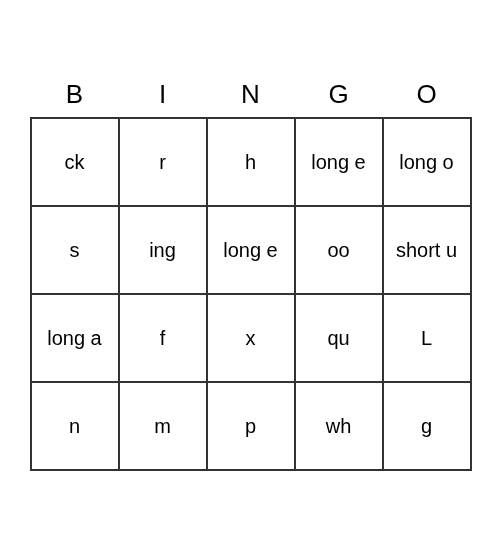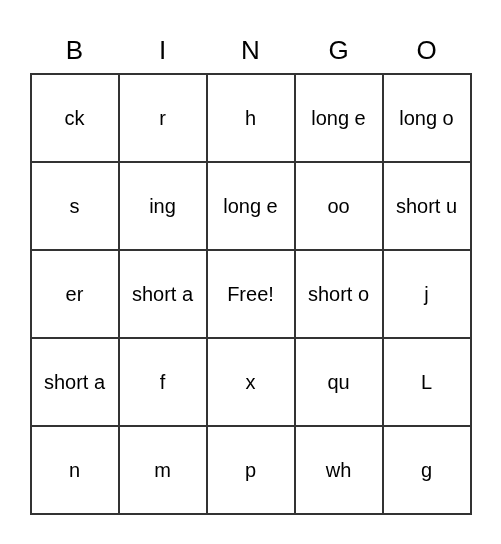--- a/index.html
+++ b/index.html
@@ -76,28 +76,21 @@
           <td>long o</td>
         </tr>
         <tr>
           <td>s</td>
           <td>ing</td>
           <td>long e</td>
           <td>oo</td>
           <td>short u</td>
         </tr>
         <tr>
-          <td>er</td>
-          <td>short a</td>
-          <td>Free!</td>
-          <td>short o</td>
-          <td>j</td>
-        </tr>
-        <tr>
-          <td>short a</td>
+          <td>long a</td>
           <td>f</td>
           <td>x</td>
           <td>qu</td>
           <td>L</td>
         </tr>
         <tr>
           <td>n</td>
           <td>m</td>
           <td>p</td>
           <td>wh</td>

